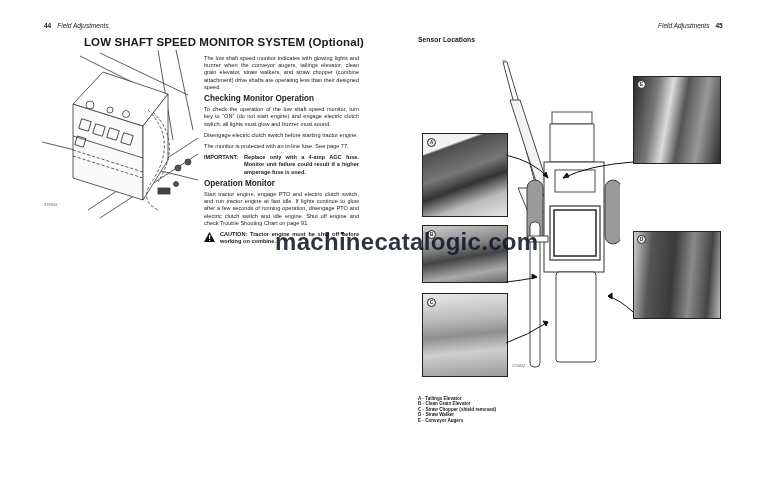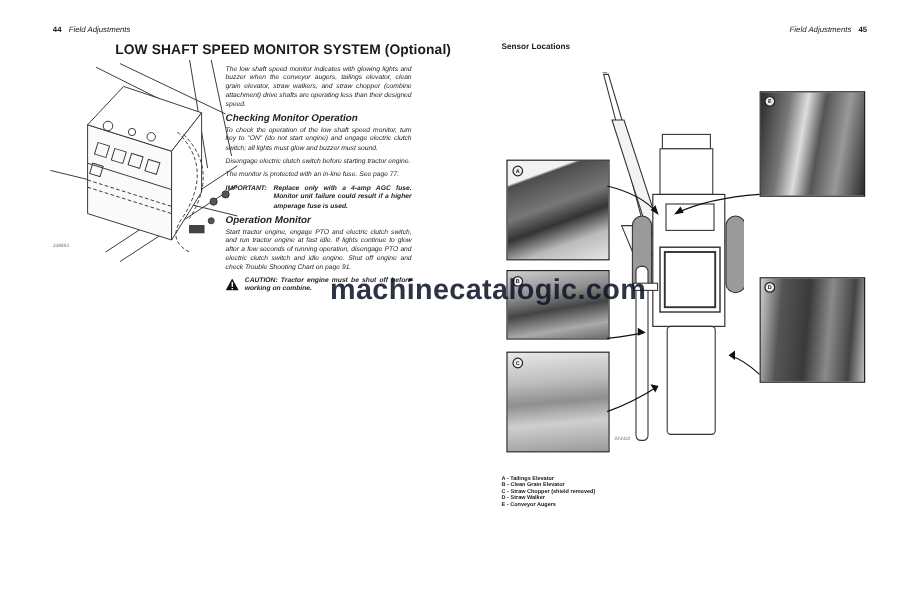--- a/index.html
+++ b/index.html
@@ -23,21 +23,21 @@
   .figcode { font-size:4px; font-style:italic; color:#777; }
   .watermark { font-size:24px; font-weight:bold; color:#0f172a; opacity:0.88; letter-spacing:0.3px; }
 </style>
 </head>
 <body>
 
 <div class="abs hdr" style="left:44px; top:22px;">
   <b>44</b><i>Field Adjustments</i>
 </div>
 
-<div class="abs title" style="left:96px; top:36px;">LOW SHAFT SPEED MONITOR SYSTEM (Optional)</div>
+<div class="abs title" style="left:84px; top:36px;">LOW SHAFT SPEED MONITOR SYSTEM (Optional)</div>
 
 <div class="abs" style="left:28px; top:50px; width:170px; height:170px;">
   <svg width="170" height="170" viewBox="0 0 170 170" fill="none" stroke="#333" stroke-width="0.8">
     <line x1="52" y1="6" x2="140" y2="50"></line>
     <line x1="72" y1="3" x2="160" y2="45"></line>
     <line x1="130" y1="0" x2="145" y2="90"></line>
     <line x1="148" y1="0" x2="165" y2="80"></line>
     <line x1="14" y1="92" x2="170" y2="130"></line>
     <line x1="60" y1="160" x2="170" y2="88"></line>
     <line x1="72" y1="168" x2="170" y2="104"></line>
@@ -58,21 +58,21 @@
     <line x1="45" y1="100" x2="115" y2="122" stroke-dasharray="3 2"></line>
     <line x1="45" y1="106" x2="115" y2="128" stroke-dasharray="3 2"></line>
     <circle cx="150" cy="118" r="3" fill="#555"></circle>
     <circle cx="160" cy="112" r="3" fill="#555"></circle>
     <circle cx="148" cy="134" r="2.5" fill="#555"></circle>
     <rect x="130" y="138" width="12" height="6" fill="#444"></rect>
   </svg>
   <div class="abs figcode" style="left:16px; top:152px;">338993</div>
 </div>
 
-<div class="abs body-text" style="left:188px; top:55px; width:155px;font-style:italic;">
+<div class="abs body-text" style="left:204px; top:55px; width:155px;">
   <p>The low shaft speed monitor indicates with glowing lights and buzzer when the conveyor augers, tailings elevator, clean grain elevator, straw walkers, and straw chopper (combine attachment) drive shafts are operating less than their designed speed.</p>
 
   <div class="sub">Checking Monitor Operation</div>
   <p>To check the operation of the low shaft speed monitor, turn key to "ON" (do not start engine) and engage electric clutch switch; all lights must glow and buzzer must sound.</p>
   <p>Disengage electric clutch switch before starting tractor engine.</p>
   <p>The monitor is protected with an in-line fuse. See page 77.</p>
   <div class="imp">
     <span class="lbl">IMPORTANT:</span>
     <span>Replace only with a 4-amp AGC fuse. Monitor unit failure could result if a higher amperage fuse is used.</span>
   </div>

